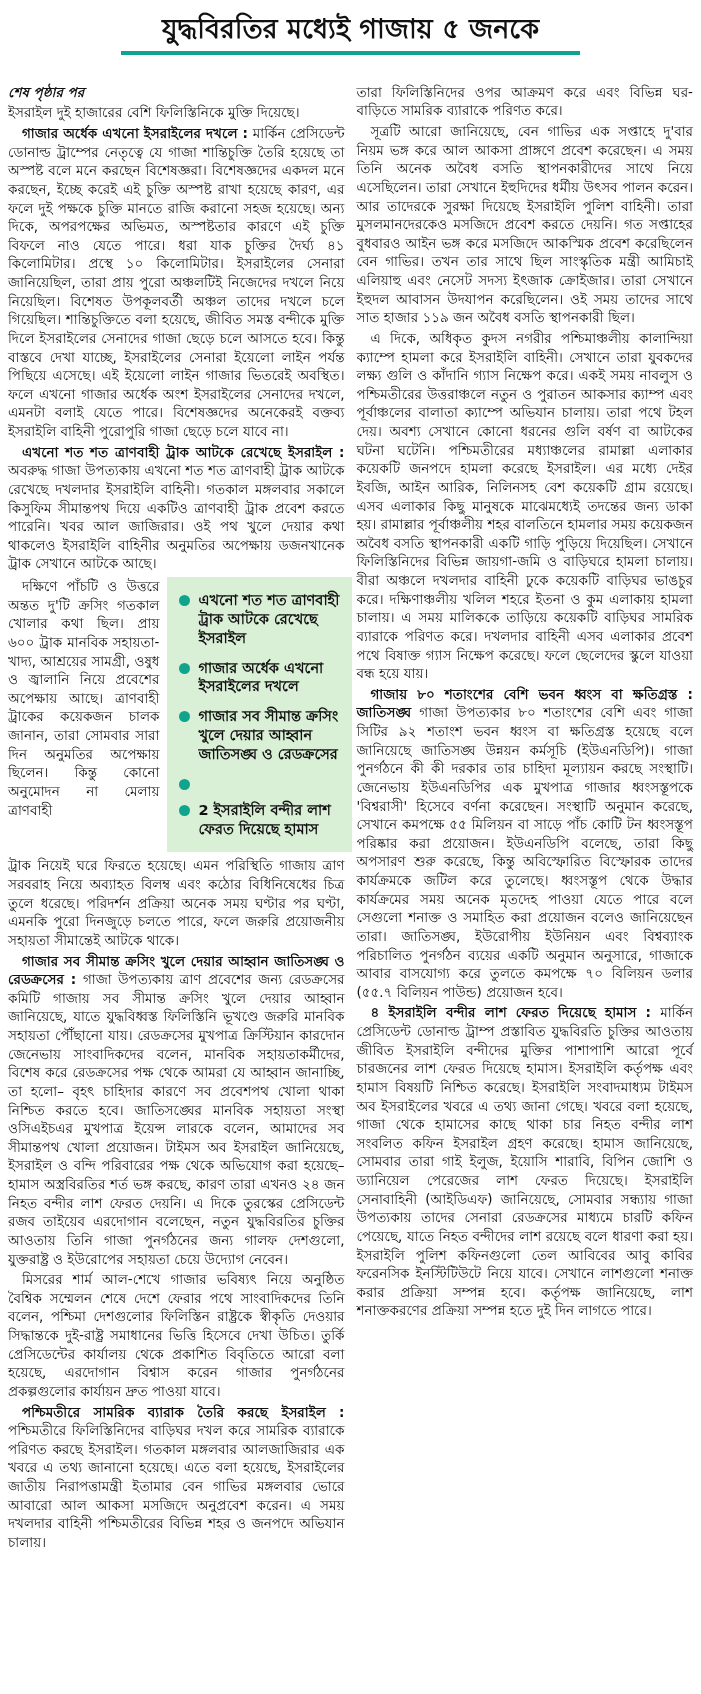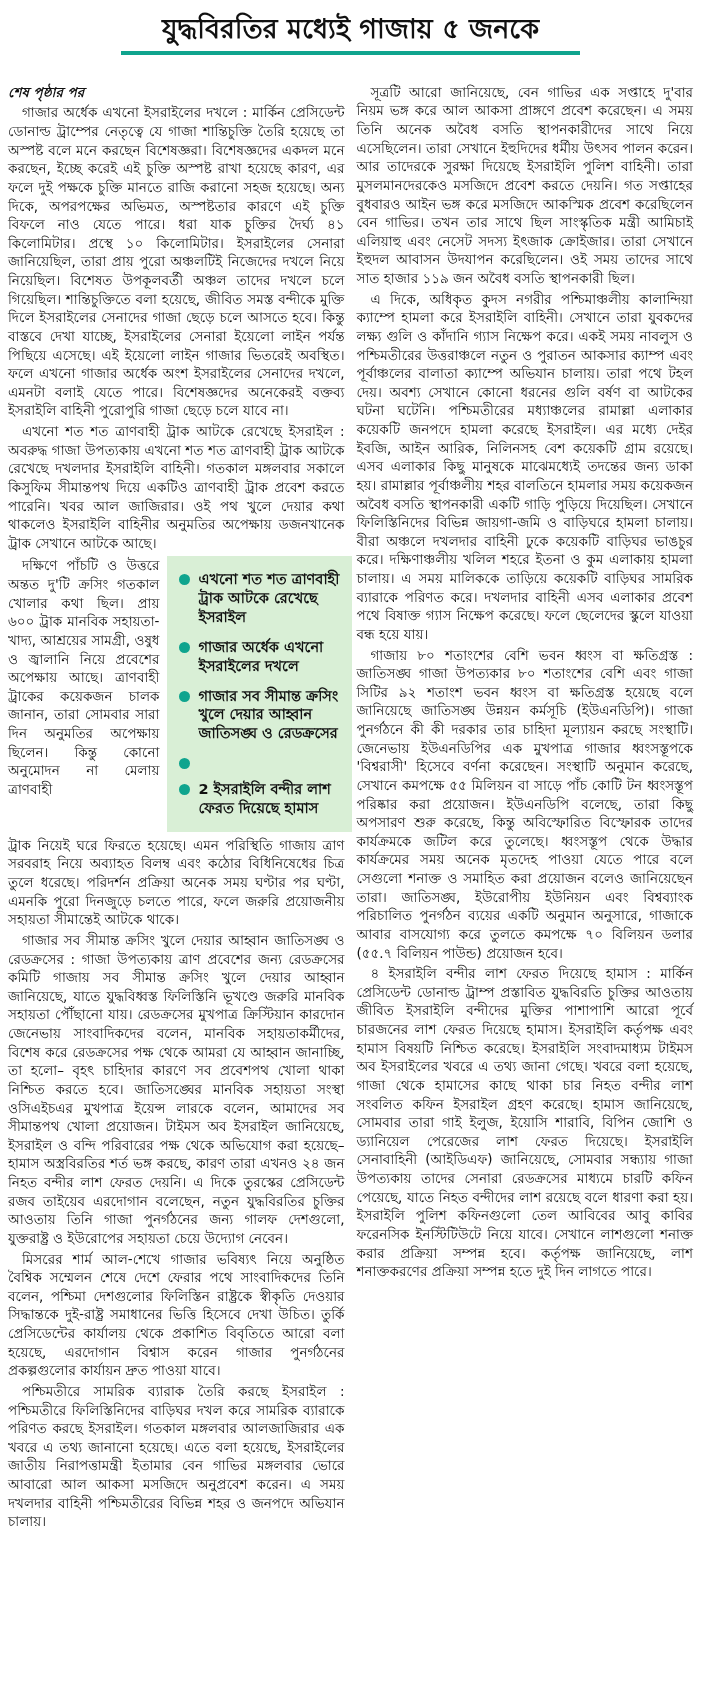--- a/index.html
+++ b/index.html
@@ -42,21 +42,21 @@
     text-align:justify;
   }
   .col p{margin-bottom:2px;text-indent:14px;}
   .col p.noindent{text-indent:0;}
   .cont{
     font-weight:bold;
     font-style:italic;
     text-indent:0 !important;
     margin-bottom:3px;
   }
-  .lead{font-weight:normal;}
+  .lead{font-weight:bold;}
   .wrap-row{
     display:flex;
     gap:8px;
     margin:4px 0 4px 0;
   }
   .wrap-row .narrow{
     width:45%;
     text-indent:14px;
   }
   .highlight-box{
@@ -93,20 +93,21 @@
   <header>
     <h1>যুদ্ধবিরতির মধ্যেই গাজায় ৫ জনকে</h1>
     <div class="rule"></div>
   </header>
 
   <div class="body-cols">
 
     <div class="col">
       <p class="cont">শেষ পৃষ্ঠার পর</p>
 
+      <p class="noindent"><b class="lead"></b><span>ইসরাইল দুই হাজারের বেশি ফিলিস্তিনিকে মুক্তি দিয়েছে।</span></p>
 
       <p><b class="lead">গাজার অর্ধেক এখনো ইসরাইলের দখলে : </b><span>মার্কিন প্রেসিডেন্ট ডোনাল্ড ট্রাম্পের নেতৃত্বে যে গাজা শান্তিচুক্তি তৈরি হয়েছে তা অস্পষ্ট বলে মনে করছেন বিশেষজ্ঞরা। বিশেষজ্ঞদের একদল মনে করছেন, ইচ্ছে করেই এই চুক্তি অস্পষ্ট রাখা হয়েছে কারণ, এর ফলে দুই পক্ষকে চুক্তি মানতে রাজি করানো সহজ হয়েছে। অন্য দিকে, অপরপক্ষের অভিমত, অস্পষ্টতার কারণে এই চুক্তি বিফলে নাও যেতে পারে। ধরা যাক চুক্তির দৈর্ঘ্য ৪১ কিলোমিটার। প্রস্থে ১০ কিলোমিটার। ইসরাইলের সেনারা জানিয়েছিল, তারা প্রায় পুরো অঞ্চলটিই নিজেদের দখলে নিয়ে নিয়েছিল। বিশেষত উপকূলবর্তী অঞ্চল তাদের দখলে চলে গিয়েছিল। শান্তিচুক্তিতে বলা হয়েছে, জীবিত সমস্ত বন্দীকে মুক্তি দিলে ইসরাইলের সেনাদের গাজা ছেড়ে চলে আসতে হবে। কিন্তু বাস্তবে দেখা যাচ্ছে, ইসরাইলের সেনারা ইয়েলো লাইন পর্যন্ত পিছিয়ে এসেছে। এই ইয়েলো লাইন গাজার ভিতরেই অবস্থিত। ফলে এখনো গাজার অর্ধেক অংশ ইসরাইলের সেনাদের দখলে, এমনটা বলাই যেতে পারে। বিশেষজ্ঞদের অনেকেরই বক্তব্য ইসরাইলি বাহিনী পুরোপুরি গাজা ছেড়ে চলে যাবে না।</span></p>
 
       <p><b class="lead">এখনো শত শত ত্রাণবাহী ট্রাক আটকে রেখেছে ইসরাইল : </b><span>অবরুদ্ধ গাজা উপত্যকায় এখনো শত শত ত্রাণবাহী ট্রাক আটকে রেখেছে দখলদার ইসরাইলি বাহিনী। গতকাল মঙ্গলবার সকালে কিসুফিম সীমান্তপথ দিয়ে একটিও ত্রাণবাহী ট্রাক প্রবেশ করতে পারেনি। খবর আল জাজিরার। ওই পথ খুলে দেয়ার কথা থাকলেও ইসরাইলি বাহিনীর অনুমতির অপেক্ষায় ডজনখানেক ট্রাক সেখানে আটকে আছে।</span></p>
 
       <div class="wrap-row">
         <p class="narrow"><span>দক্ষিণে পাঁচটি ও উত্তরে অন্তত দু'টি ক্রসিং গতকাল খোলার কথা ছিল। প্রায় ৬০০ ট্রাক মানবিক সহায়তা- খাদ্য, আশ্রয়ের সামগ্রী, ওষুধ ও জ্বালানি নিয়ে প্রবেশের অপেক্ষায় আছে। ত্রাণবাহী ট্রাকের কয়েকজন চালক জানান, তারা সোমবার সারা দিন অনুমতির অপেক্ষায় ছিলেন। কিন্তু কোনো অনুমোদন না মেলায় ত্রাণবাহী</span></p>
 
         <aside class="highlight-box">
           <ul>
@@ -136,20 +137,21 @@
       <p class="noindent"><span>ট্রাক নিয়েই ঘরে ফিরতে হয়েছে। এমন পরিস্থিতি গাজায় ত্রাণ সরবরাহ নিয়ে অব্যাহত বিলম্ব এবং কঠোর বিধিনিষেধের চিত্র তুলে ধরেছে। পরিদর্শন প্রক্রিয়া অনেক সময় ঘণ্টার পর ঘণ্টা, এমনকি পুরো দিনজুড়ে চলতে পারে, ফলে জরুরি প্রয়োজনীয় সহায়তা সীমান্তেই আটকে থাকে।</span></p>
 
       <p><b class="lead">গাজার সব সীমান্ত ক্রসিং খুলে দেয়ার আহ্বান জাতিসঙ্ঘ ও রেডক্রসের : </b><span>গাজা উপত্যকায় ত্রাণ প্রবেশের জন্য রেডক্রসের কমিটি গাজায় সব সীমান্ত ক্রসিং খুলে দেয়ার আহ্বান জানিয়েছে, যাতে যুদ্ধবিধ্বস্ত ফিলিস্তিনি ভূখণ্ডে জরুরি মানবিক সহায়তা পৌঁছানো যায়। রেডক্রসের মুখপাত্র ক্রিস্টিয়ান কারদোন জেনেভায় সাংবাদিকদের বলেন, মানবিক সহায়তাকর্মীদের, বিশেষ করে রেডক্রসের পক্ষ থেকে আমরা যে আহ্বান জানাচ্ছি, তা হলো– বৃহৎ চাহিদার কারণে সব প্রবেশপথ খোলা থাকা নিশ্চিত করতে হবে। জাতিসঙ্ঘের মানবিক সহায়তা সংস্থা ওসিএইচএর মুখপাত্র ইয়েন্স লারকে বলেন, আমাদের সব সীমান্তপথ খোলা প্রয়োজন। টাইমস অব ইসরাইল জানিয়েছে, ইসরাইল ও বন্দি পরিবারের পক্ষ থেকে অভিযোগ করা হয়েছে–হামাস অস্ত্রবিরতির শর্ত ভঙ্গ করছে, কারণ তারা এখনও ২৪ জন নিহত বন্দীর লাশ ফেরত দেয়নি। এ দিকে তুরস্কের প্রেসিডেন্ট রজব তাইয়েব এরদোগান বলেছেন, নতুন যুদ্ধবিরতির চুক্তির আওতায় তিনি গাজা পুনর্গঠনের জন্য গালফ দেশগুলো, যুক্তরাষ্ট্র ও ইউরোপের সহায়তা চেয়ে উদ্যোগ নেবেন।</span></p>
 
       <p><span>মিসরের শার্ম আল-শেখে গাজার ভবিষ্যৎ নিয়ে অনুষ্ঠিত বৈশ্বিক সম্মেলন শেষে দেশে ফেরার পথে সাংবাদিকদের তিনি বলেন, পশ্চিমা দেশগুলোর ফিলিস্তিন রাষ্ট্রকে স্বীকৃতি দেওয়ার সিদ্ধান্তকে দুই-রাষ্ট্র সমাধানের ভিত্তি হিসেবে দেখা উচিত। তুর্কি প্রেসিডেন্টের কার্যালয় থেকে প্রকাশিত বিবৃতিতে আরো বলা হয়েছে, এরদোগান বিশ্বাস করেন গাজার পুনর্গঠনের প্রকল্পগুলোর কার্যায়ন দ্রুত পাওয়া যাবে।</span></p>
 
       <p><b class="lead">পশ্চিমতীরে সামরিক ব্যারাক তৈরি করছে ইসরাইল : </b><span>পশ্চিমতীরে ফিলিস্তিনিদের বাড়িঘর দখল করে সামরিক ব্যারাকে পরিণত করছে ইসরাইল। গতকাল মঙ্গলবার আলজাজিরার এক খবরে এ তথ্য জানানো হয়েছে। এতে বলা হয়েছে, ইসরাইলের জাতীয় নিরাপত্তামন্ত্রী ইতামার বেন গাভির মঙ্গলবার ভোরে আবারো আল আকসা মসজিদে অনুপ্রবেশ করেন। এ সময় দখলদার বাহিনী পশ্চিমতীরের বিভিন্ন শহর ও জনপদে অভিযান চালায়।</span></p>
     </div>
 
     <div class="col">
+      <p class="noindent"><span>তারা ফিলিস্তিনিদের ওপর আক্রমণ করে এবং বিভিন্ন ঘর-বাড়িতে সামরিক ব্যারাকে পরিণত করে।</span></p>
 
       <p><span>সূত্রটি আরো জানিয়েছে, বেন গাভির এক সপ্তাহে দু'বার নিয়ম ভঙ্গ করে আল আকসা প্রাঙ্গণে প্রবেশ করেছেন। এ সময় তিনি অনেক অবৈধ বসতি স্থাপনকারীদের সাথে নিয়ে এসেছিলেন। তারা সেখানে ইহুদিদের ধর্মীয় উৎসব পালন করেন। আর তাদেরকে সুরক্ষা দিয়েছে ইসরাইলি পুলিশ বাহিনী। তারা মুসলমানদেরকেও মসজিদে প্রবেশ করতে দেয়নি। গত সপ্তাহের বুধবারও আইন ভঙ্গ করে মসজিদে আকস্মিক প্রবেশ করেছিলেন বেন গাভির। তখন তার সাথে ছিল সাংস্কৃতিক মন্ত্রী আমিচাই এলিয়াহু এবং নেসেট সদস্য ইৎজাক ক্রোইজার। তারা সেখানে ইহুদল আবাসন উদযাপন করেছিলেন। ওই সময় তাদের সাথে সাত হাজার ১১৯ জন অবৈধ বসতি স্থাপনকারী ছিল।</span></p>
 
       <p><span>এ দিকে, অধিকৃত কুদস নগরীর পশ্চিমাঞ্চলীয় কালান্দিয়া ক্যাম্পে হামলা করে ইসরাইলি বাহিনী। সেখানে তারা যুবকদের লক্ষ্য গুলি ও কাঁদানি গ্যাস নিক্ষেপ করে। একই সময় নাবলুস ও পশ্চিমতীরের উত্তরাঞ্চলে নতুন ও পুরাতন আকসার ক্যাম্প এবং পূর্বাঞ্চলের বালাতা ক্যাম্পে অভিযান চালায়। তারা পথে টহল দেয়। অবশ্য সেখানে কোনো ধরনের গুলি বর্ষণ বা আটকের ঘটনা ঘটেনি। পশ্চিমতীরের মধ্যাঞ্চলের রামাল্লা এলাকার কয়েকটি জনপদে হামলা করেছে ইসরাইল। এর মধ্যে দেইর ইবজি, আইন আরিক, নিলিনসহ বেশ কয়েকটি গ্রাম রয়েছে। এসব এলাকার কিছু মানুষকে মাঝেমধ্যেই তদন্তের জন্য ডাকা হয়। রামাল্লার পূর্বাঞ্চলীয় শহর বালতিনে হামলার সময় কয়েকজন অবৈধ বসতি স্থাপনকারী একটি গাড়ি পুড়িয়ে দিয়েছিল। সেখানে ফিলিস্তিনিদের বিভিন্ন জায়গা-জমি ও বাড়িঘরে হামলা চালায়। বীরা অঞ্চলে দখলদার বাহিনী ঢুকে কয়েকটি বাড়িঘর ভাঙচুর করে। দক্ষিণাঞ্চলীয় খলিল শহরে ইতনা ও কুম এলাকায় হামলা চালায়। এ সময় মালিককে তাড়িয়ে কয়েকটি বাড়িঘর সামরিক ব্যারাকে পরিণত করে। দখলদার বাহিনী এসব এলাকার প্রবেশ পথে বিষাক্ত গ্যাস নিক্ষেপ করেছে। ফলে ছেলেদের স্কুলে যাওয়া বন্ধ হয়ে যায়।</span></p>
 
       <p><b class="lead">গাজায় ৮০ শতাংশের বেশি ভবন ধ্বংস বা ক্ষতিগ্রস্ত : জাতিসঙ্ঘ </b><span>গাজা উপত্যকার ৮০ শতাংশের বেশি এবং গাজা সিটির ৯২ শতাংশ ভবন ধ্বংস বা ক্ষতিগ্রস্ত হয়েছে বলে জানিয়েছে জাতিসঙ্ঘ উন্নয়ন কর্মসূচি (ইউএনডিপি)। গাজা পুনর্গঠনে কী কী দরকার তার চাহিদা মূল্যায়ন করছে সংস্থাটি। জেনেভায় ইউএনডিপির এক মুখপাত্র গাজার ধ্বংসস্তূপকে 'বিশ্বরাসী' হিসেবে বর্ণনা করেছেন। সংস্থাটি অনুমান করেছে, সেখানে কমপক্ষে ৫৫ মিলিয়ন বা সাড়ে পাঁচ কোটি টন ধ্বংসস্তূপ পরিষ্কার করা প্রয়োজন। ইউএনডিপি বলেছে, তারা কিছু অপসারণ শুরু করেছে, কিন্তু অবিস্ফোরিত বিস্ফোরক তাদের কার্যক্রমকে জটিল করে তুলেছে। ধ্বংসস্তূপ থেকে উদ্ধার কার্যক্রমের সময় অনেক মৃতদেহ পাওয়া যেতে পারে বলে সেগুলো শনাক্ত ও সমাহিত করা প্রয়োজন বলেও জানিয়েছেন তারা। জাতিসঙ্ঘ, ইউরোপীয় ইউনিয়ন এবং বিশ্বব্যাংক পরিচালিত পুনর্গঠন ব্যয়ের একটি অনুমান অনুসারে, গাজাকে আবার বাসযোগ্য করে তুলতে কমপক্ষে ৭০ বিলিয়ন ডলার (৫৫.৭ বিলিয়ন পাউন্ড) প্রয়োজন হবে।</span></p>
 
       <p><b class="lead">৪ ইসরাইলি বন্দীর লাশ ফেরত দিয়েছে হামাস : </b><span>মার্কিন প্রেসিডেন্ট ডোনাল্ড ট্রাম্প প্রস্তাবিত যুদ্ধবিরতি চুক্তির আওতায় জীবিত ইসরাইলি বন্দীদের মুক্তির পাশাপাশি আরো পূর্বে চারজনের লাশ ফেরত দিয়েছে হামাস। ইসরাইলি কর্তৃপক্ষ এবং হামাস বিষয়টি নিশ্চিত করেছে। ইসরাইলি সংবাদমাধ্যম টাইমস অব ইসরাইলের খবরে এ তথ্য জানা গেছে। খবরে বলা হয়েছে, গাজা থেকে হামাসের কাছে থাকা চার নিহত বন্দীর লাশ সংবলিত কফিন ইসরাইল গ্রহণ করেছে। হামাস জানিয়েছে, সোমবার তারা গাই ইলুজ, ইয়োসি শারাবি, বিপিন জোশি ও ড্যানিয়েল পেরেজের লাশ ফেরত দিয়েছে। ইসরাইলি সেনাবাহিনী (আইডিএফ) জানিয়েছে, সোমবার সন্ধ্যায় গাজা উপত্যকায় তাদের সেনারা রেডক্রসের মাধ্যমে চারটি কফিন পেয়েছে, যাতে নিহত বন্দীদের লাশ রয়েছে বলে ধারণা করা হয়। ইসরাইলি পুলিশ কফিনগুলো তেল আবিবের আবু কাবির ফরেনসিক ইনস্টিটিউটে নিয়ে যাবে। সেখানে লাশগুলো শনাক্ত করার প্রক্রিয়া সম্পন্ন হবে। কর্তৃপক্ষ জানিয়েছে, লাশ শনাক্তকরণের প্রক্রিয়া সম্পন্ন হতে দুই দিন লাগতে পারে।</span></p>
     </div>
 

